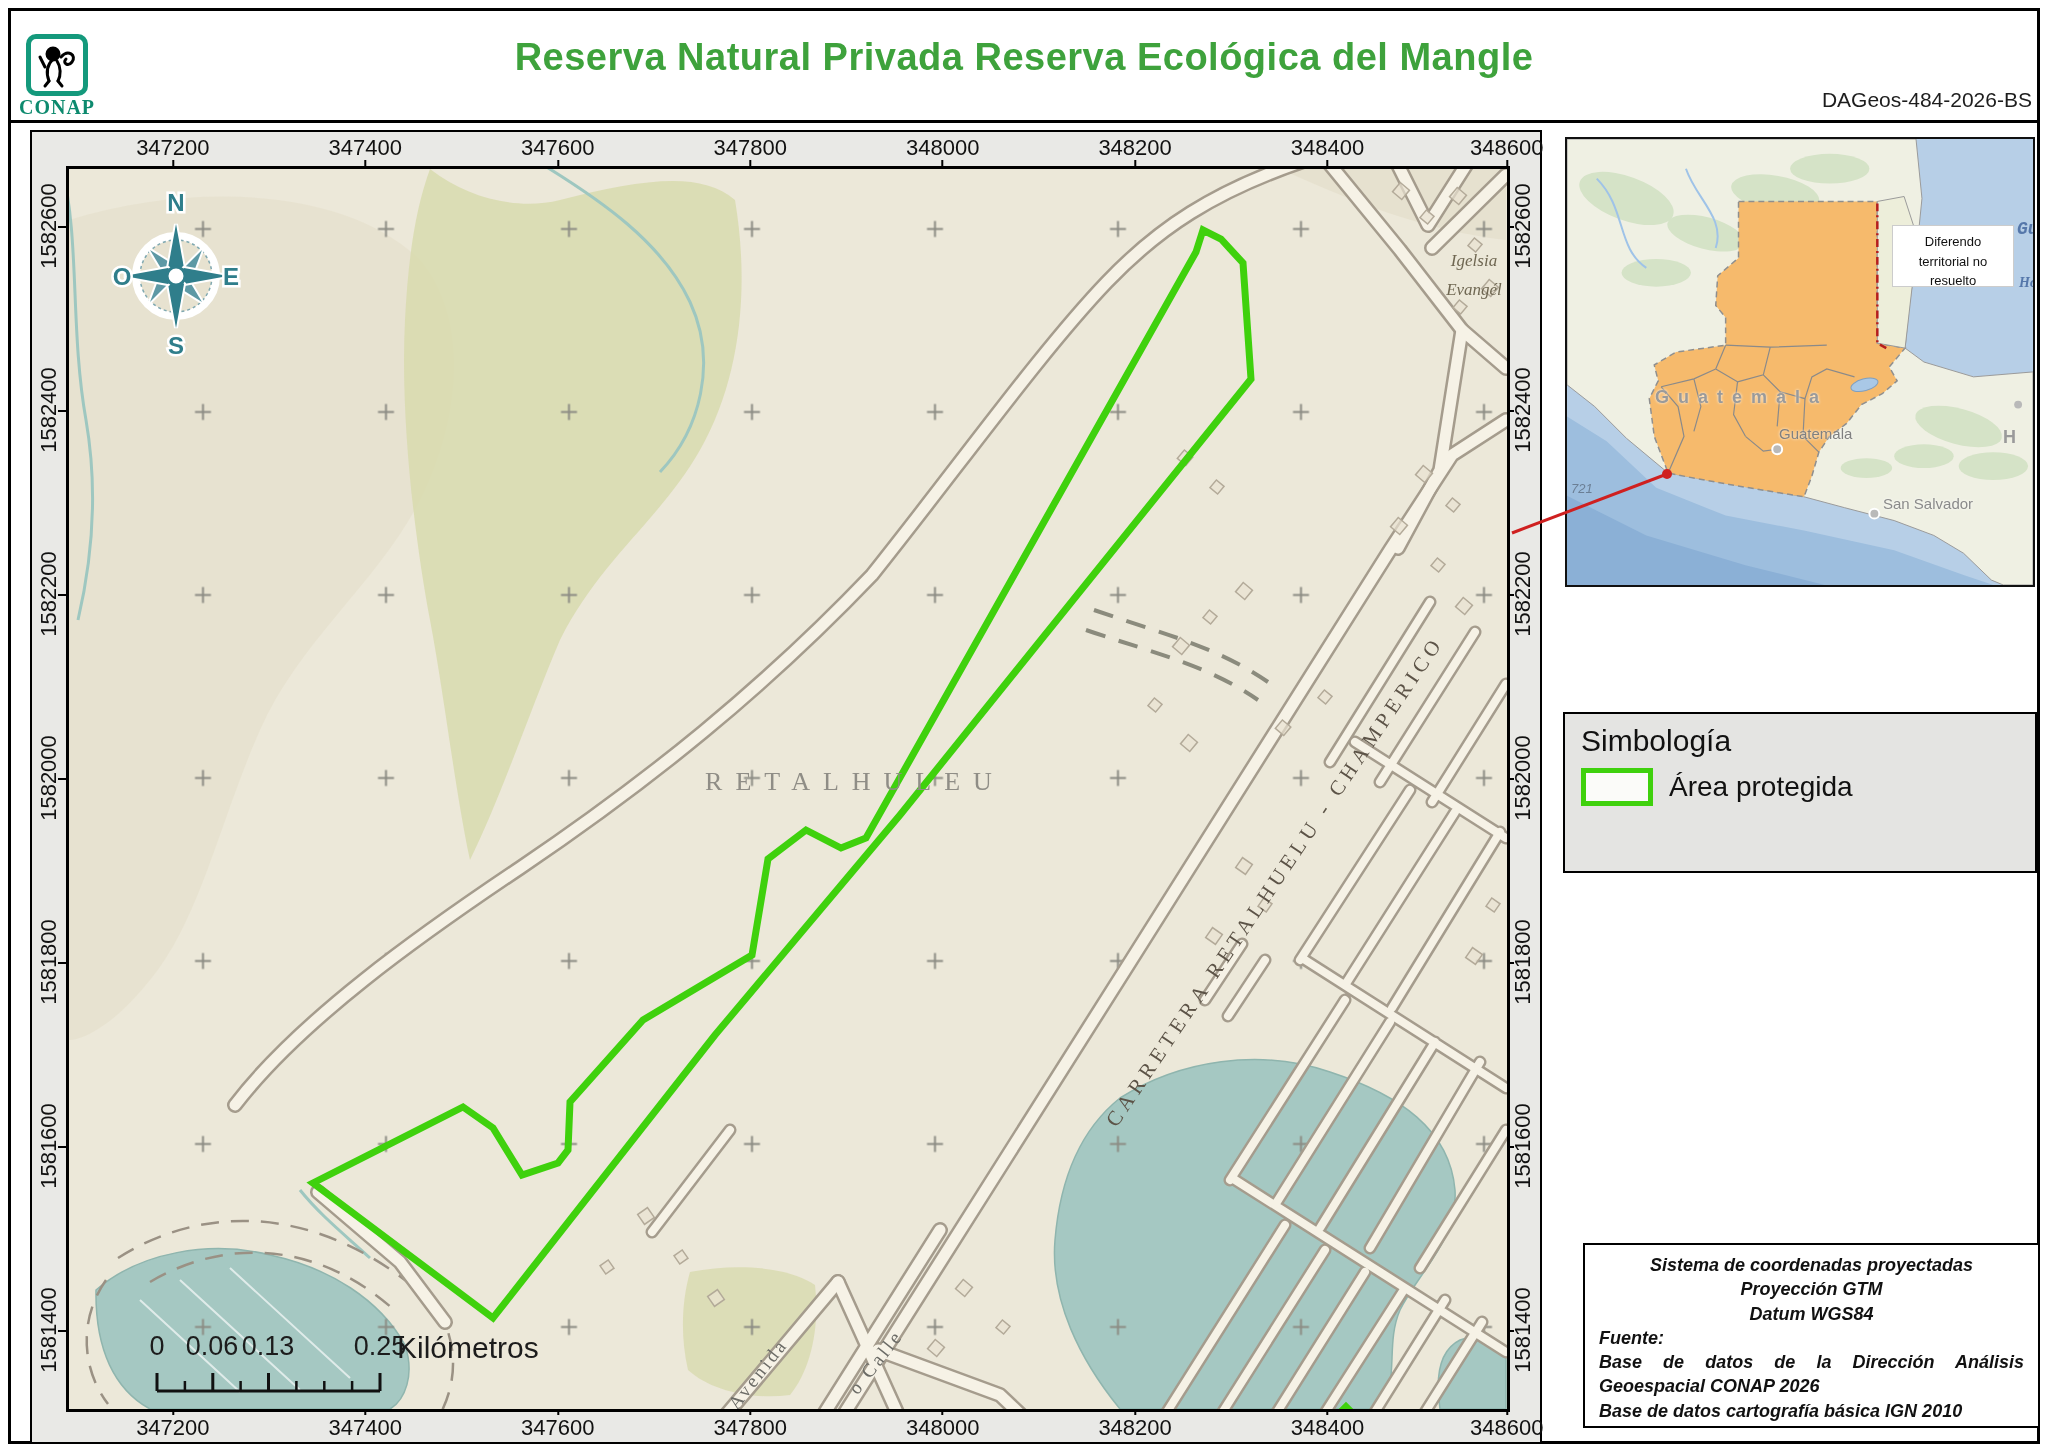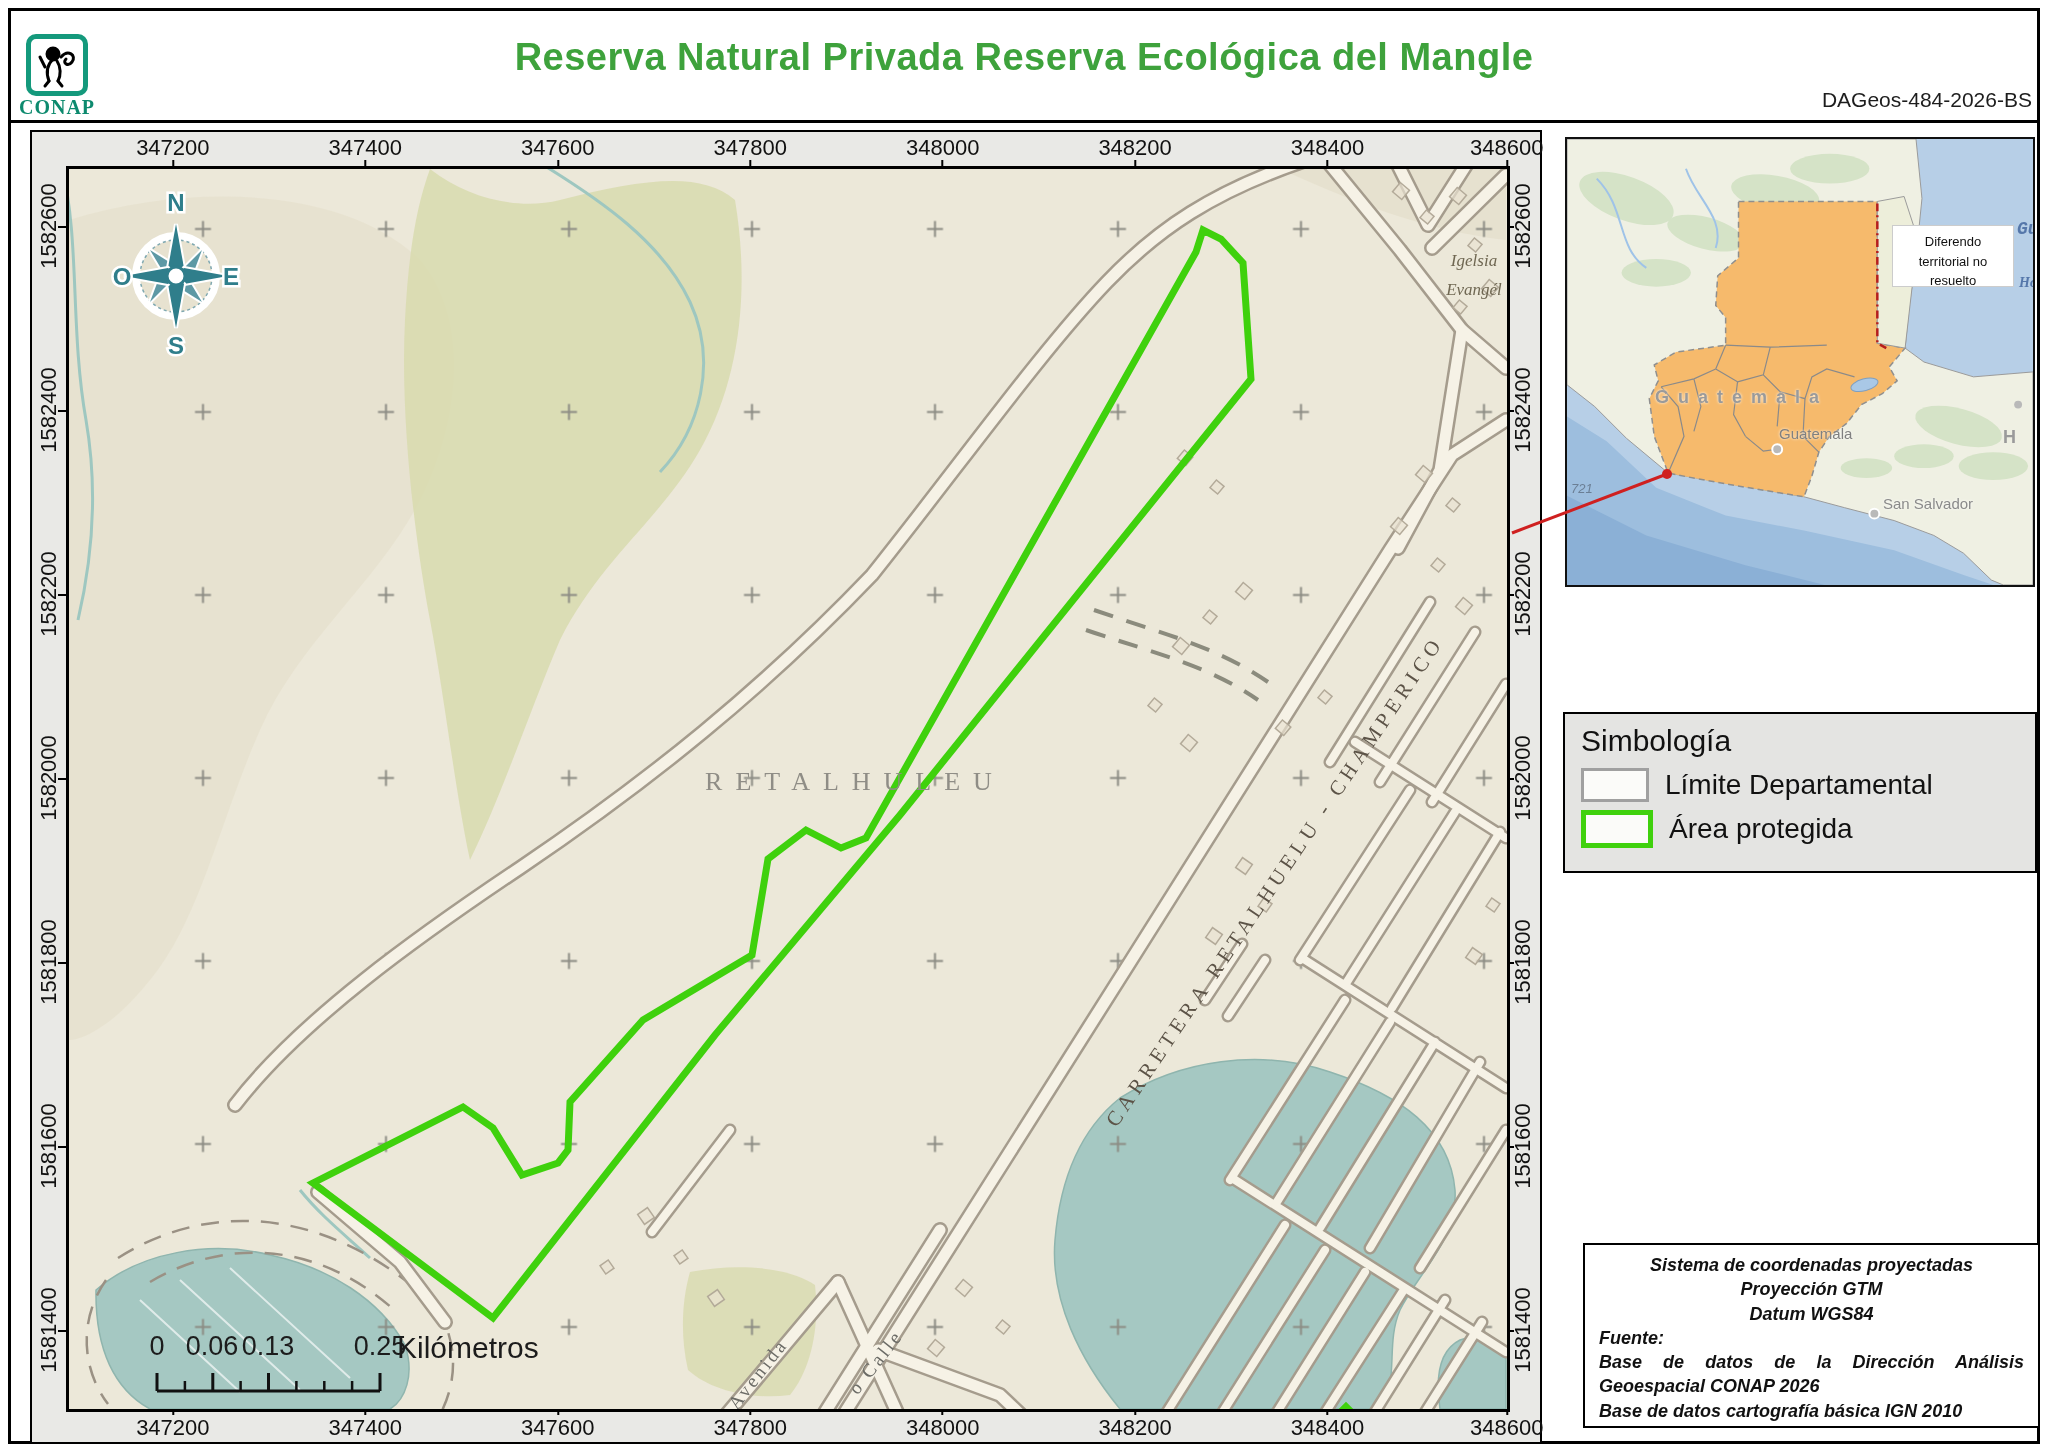--- a/index.html
+++ b/index.html
@@ -364,24 +364,20 @@
     <div class="note-box">
       <div>Diferendo</div>
       <div>territorial no</div>
       <div>resuelto</div>
     </div>
   </div>
 
   <div class="legend">
     <div class="legend-title">Simbología</div>
     <div class="legend-row">
-      <span class="swatch swatch-dept"></span>
-      <span class="legend-label">Límite Departamental</span>
-    </div>
-    <div class="legend-row">
       <span class="swatch swatch-area"></span>
       <span class="legend-label">Área protegida</span>
     </div>
   </div>
 
   <div class="credits">
     <div class="c">Sistema de coordenadas proyectadas</div>
     <div class="c">Proyección GTM</div>
     <div class="c">Datum WGS84</div>
     <div>Fuente:</div>

